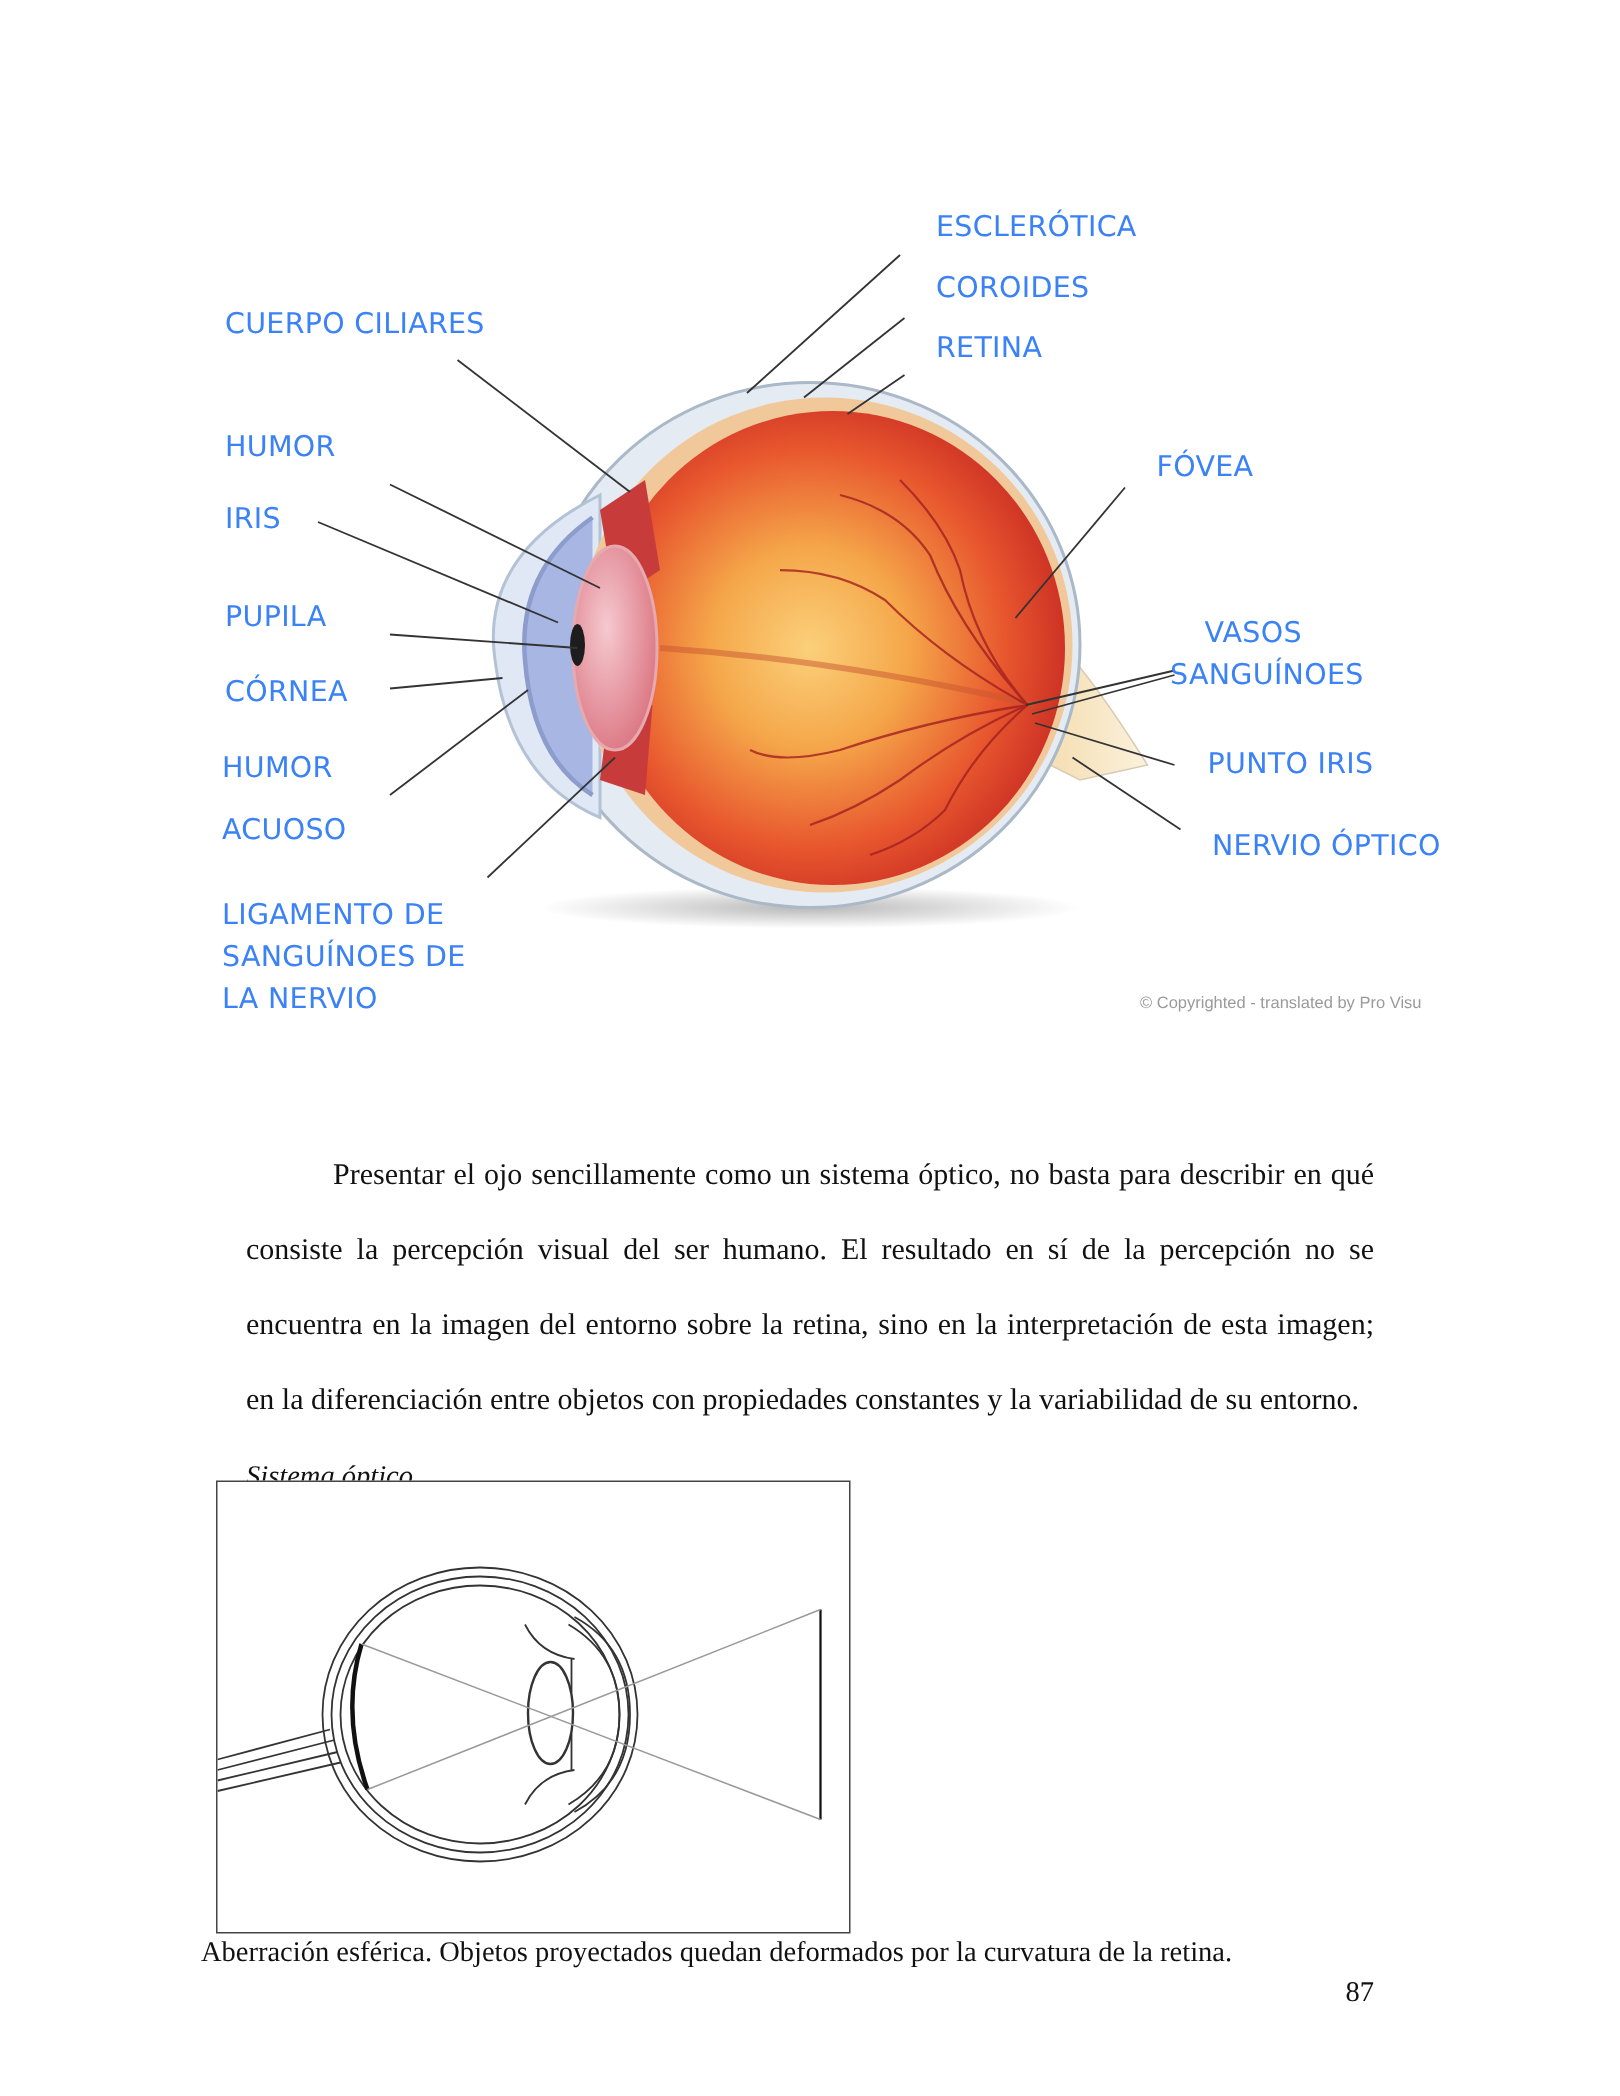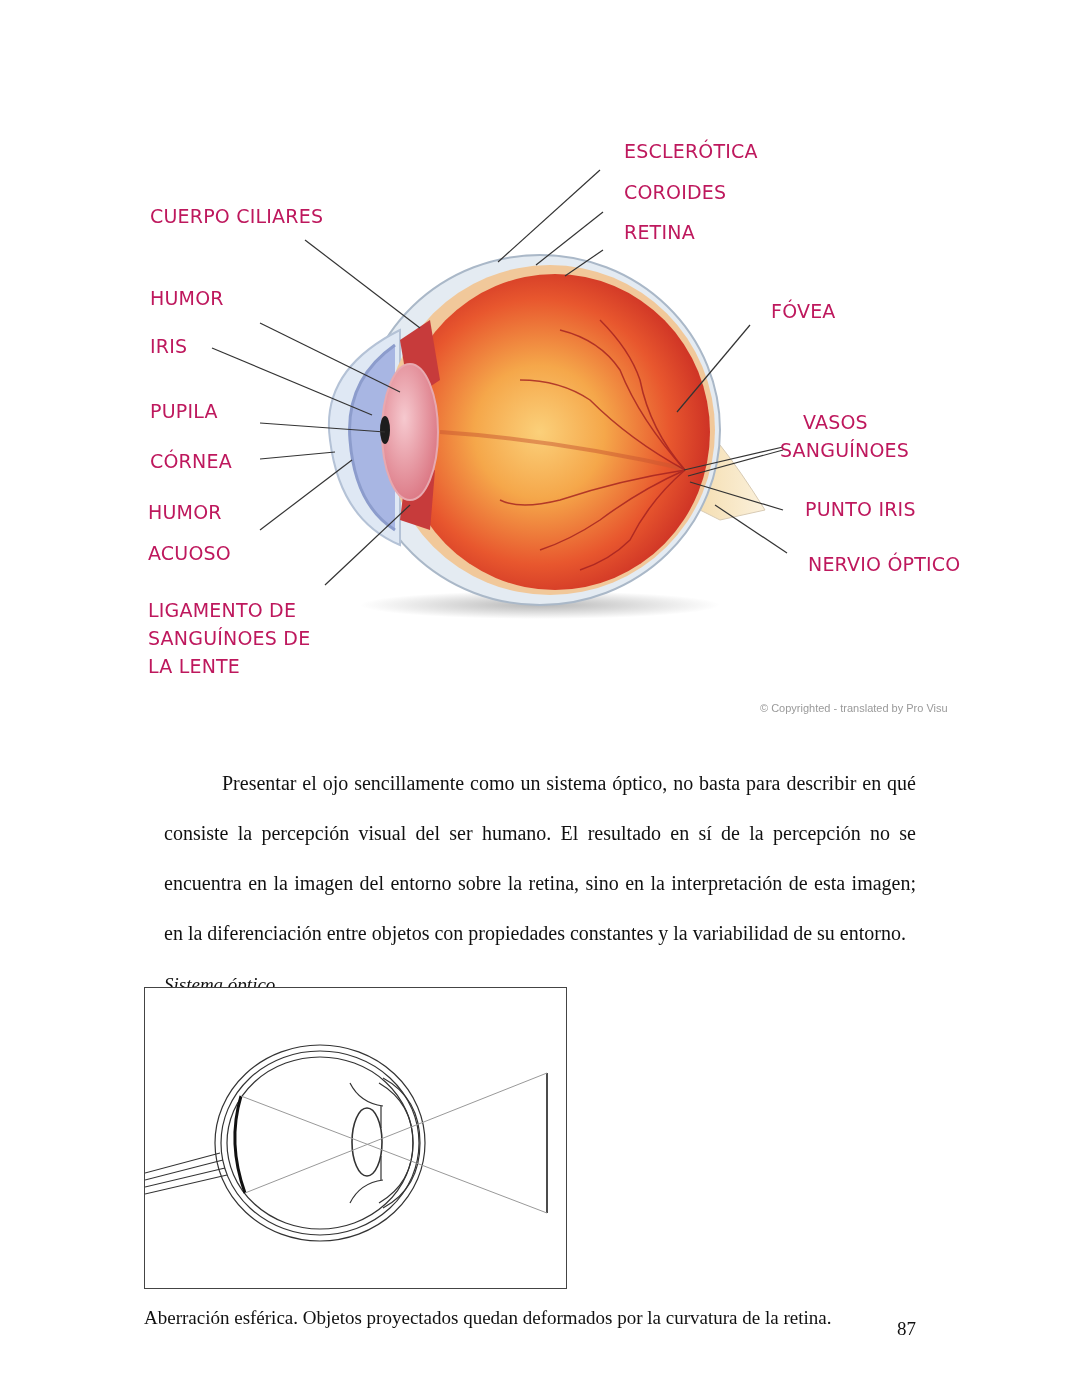--- a/index.html
+++ b/index.html
@@ -1,23 +1,23 @@
 <!DOCTYPE html>
 <html><head>
 <meta charset="utf-8">
 <style>
   html, body { margin:0; padding:0; background:#ffffff; }
   body { width:1080px; height:1397px; position:relative; overflow:hidden; font-family:"Liberation Serif", serif; color:#111; }
   .fig1 { position:absolute; left:0; top:0; width:1080px; height:700px; }
-  .lbl { position:absolute; font-family:"DejaVu Sans", sans-serif; font-size:19px; color:#be185d; line-height:28px; letter-spacing:0.2px; white-space:nowrap; }
-  .copyright { position:absolute; left:760px; top:663px; font-family:"Liberation Sans", sans-serif; font-size:11px; color:#9a9a9a;margin-top:39px; }
+  .lbl { position:absolute; font-family:"DejaVu Sans", sans-serif; font-size:19px; color:#3b82f6; line-height:28px; letter-spacing:0.2px; white-space:nowrap; }
+  .copyright { position:absolute; left:760px; top:663px; font-family:"Liberation Sans", sans-serif; font-size:11px; color:#9a9a9a; }
   .para { position:absolute; left:164px; top:758px; width:752px; font-size:20px; line-height:50px; text-align:justify; text-indent:58px; }
   .fig-title { position:absolute; left:164px; top:950px; font-size:19px; font-style:italic;margin-top:24px; }
   .fig2 { position:absolute; left:144px; top:987px; width:423px; height:302px; border:1.5px solid #444; box-sizing:border-box; background:#fff; }
-  .caption { position:absolute; left:144px; top:1291px; font-size:19px;margin-top:16px; }
+  .caption { position:absolute; left:134px; top:1291px; font-size:19px; }
   .pagenum { position:absolute; left:897px; top:1318px; font-size:19px; }
 </style>
 </head>
 <body>
 
 <div class="fig1">
   <svg width="1080" height="700" viewBox="0 0 1080 700">
     <defs>
       <radialGradient id="inner" cx="0.45" cy="0.5" r="0.6">
         <stop offset="0" stop-color="#fbd07a"></stop>
@@ -91,21 +91,21 @@
 
   <span class="lbl" style="left:150px;top:202px">CUERPO CILIARES</span>
   <span class="lbl" style="left:150px;top:284px">HUMOR</span>
   <span class="lbl" style="left:150px;top:332px">IRIS</span>
   <span class="lbl" style="left:150px;top:397px">PUPILA</span>
   <span class="lbl" style="left:150px;top:447px">CÓRNEA</span>
   <span class="lbl" style="left:148px;top:498px">HUMOR</span>
   <span class="lbl" style="left:148px;top:539px">ACUOSO</span>
   <span class="lbl" style="left:148px;top:596px">LIGAMENTO DE</span>
   <span class="lbl" style="left:148px;top:624px">SANGUÍNOES DE</span>
-  <span class="lbl" style="left:148px;top:652px">LA LENTE</span>
+  <span class="lbl" style="left:148px;top:652px">LA NERVIO</span>
 
   <span class="lbl" style="left:624px;top:137px">ESCLERÓTICA</span>
   <span class="lbl" style="left:624px;top:178px">COROIDES</span>
   <span class="lbl" style="left:624px;top:218px">RETINA</span>
   <span class="lbl" style="left:771px;top:297px">FÓVEA</span>
   <span class="lbl" style="left:803px;top:408px">VASOS</span>
   <span class="lbl" style="left:780px;top:436px">SANGUÍNOES</span>
   <span class="lbl" style="left:805px;top:495px">PUNTO IRIS</span>
   <span class="lbl" style="left:808px;top:550px">NERVIO ÓPTICO</span>
 

